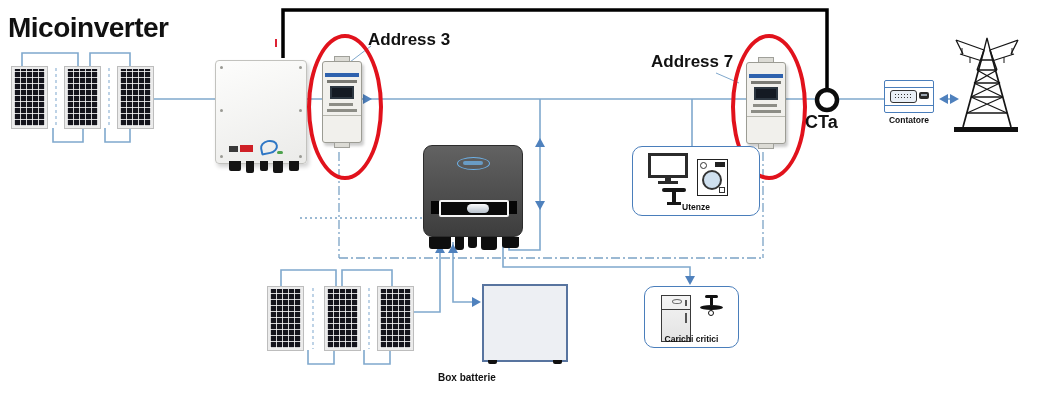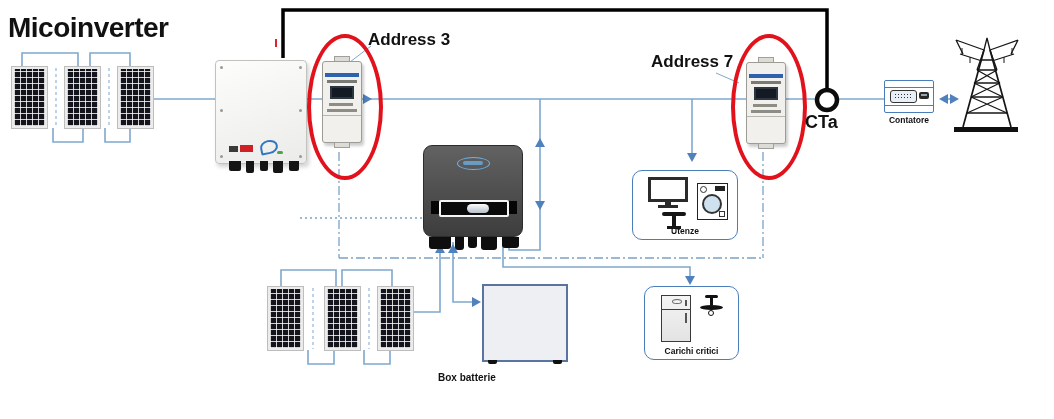--- a/index.html
+++ b/index.html
@@ -230,37 +230,37 @@
     <div class="hyd-disp">
         <div class="hyd-blob"></div>
       </div>
     <div class="hconn" style="left:5px;top:91px;width:22px;height:12px"></div>
     <div class="hconn" style="left:31px;top:91px;width:9px;height:13px"></div>
     <div class="hconn" style="left:44px;top:91px;width:9px;height:11px"></div>
     <div class="hconn" style="left:57px;top:91px;width:16px;height:13px"></div>
     <div class="hconn" style="left:78px;top:91px;width:17px;height:11px"></div>
   </div>
 
-  <div class="rbox" style="left:632px;top:170px;width:106px;height:70px">
+  <div class="rbox" style="left:632px;top:146px;width:128px;height:70px">
     <div class="tv-frame"></div>
     <div class="tv-neck"></div>
       <div class="tv-base"></div>
     <div class="tbl-top"></div>
     <div class="tbl-leg"></div>
       <div class="tbl-foot"></div>
     <div class="wm">
       <div class="wm-knob"></div>
         <div class="wm-panel"></div>
         <div class="wm-door"></div>
         <div class="wm-sq"></div>
     </div>
     <div class="cap">Utenze</div>
   </div>
 
-  <div class="rbox" style="left:644px;top:286px;width:95px;height:74px">
+  <div class="rbox" style="left:644px;top:286px;width:95px;height:62px">
     <div class="fr">
       <div class="fr-line"></div>
         <div class="fr-h1"></div>
         <div class="fr-h2"></div>
         <div class="fr-oval"></div>
     </div>
     <div class="fan-stem"></div>
     <div class="fan-top"></div>
       <div class="fan-blades"></div>
       <div class="fan-light"></div>

